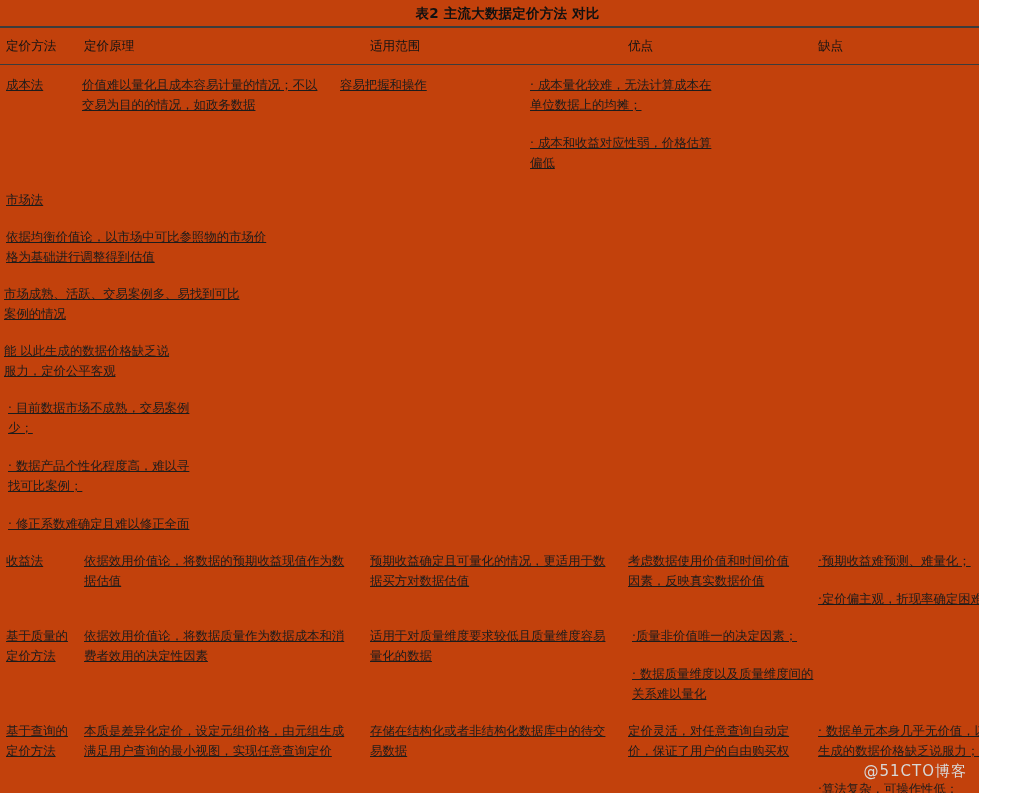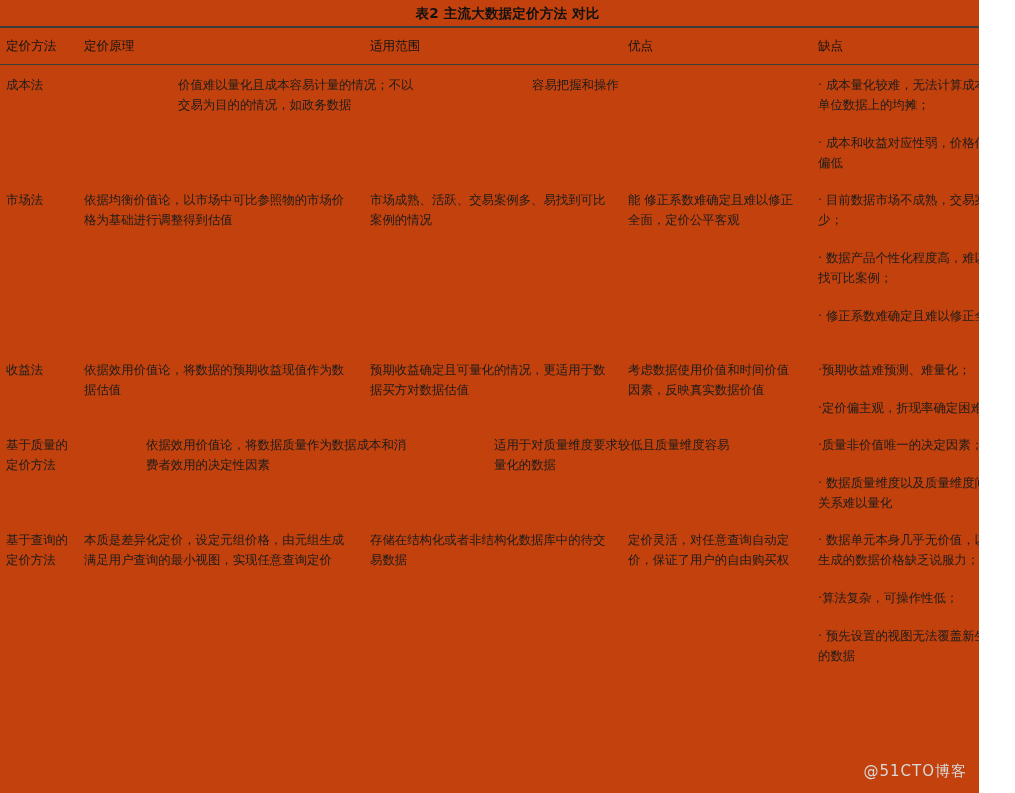--- a/index.html
+++ b/index.html
@@ -53,21 +53,20 @@
   .tbl {
     position: absolute;
     left: 0;
     top: 28px;
     width: 1015px;
   }
   .row {
     display: flex;
     width: 1015px;
     box-sizing: border-box;
-    justify-content: space-between;
   }
   .cell {
     box-sizing: border-box;
     padding: 0 10px 0 0;
     font-size: 12.4px;
     line-height: 20px;
     color: #1c1c1c;
     overflow: hidden;
   }
   .c0 { width: 78px;  padding-left: 6px; }
@@ -80,37 +79,38 @@
     font-size: 12.6px;
     height: 36px;
     line-height: 36px;
     color: #141414;
     padding-top: 0;
   }
 
   .body-row .cell {
     padding-top: 11px;
     padding-bottom: 6px;
+    text-decoration: underline;
   }
   .body-row {
     align-items: flex-start;
   }
   .cell p {
     margin: 0;
   }
   .cell p + p {
     margin-top: 18px;
   }
   .c4 p + p {
     margin-top: 18px;
   }
   
   .r0 { min-height: 107px; }
   .r1 { min-height: 130px; }
-  .r2 { min-height: 170px; }
+  .r2 { min-height: 170px; flex-direction: column; }
   .r3 { min-height: 75px;  }
   .r4 { min-height: 90px;  }
   .r5 { min-height: 160px; }
 
   
   .watermark {
     position: absolute;
     right: 12px;
     bottom: 12px;
     font-size: 15px;
@@ -149,21 +149,21 @@
           <div class="cell c4">
             <p>· 成本量化较难，无法计算成本在单位数据上的均摊；</p>
             <p>· 成本和收益对应性弱，价格估算偏低</p>
           </div>
         </div>
         <div class="row body-row r2">
           <div class="cell c0">市场法</div>
           <div class="cell c1">依据均衡价值论，以市场中可比参照物的市场价格为基础进行调整得到估值</div>
           <div class="cell c2">市场成熟、活跃、交易案例多、易找到可比案例的情况</div>
           <div class="cell c3">
-            <p>能 修正系数难确定且难以修正全面，定价公平客观</p>
+            <p>能 以此生成的数据价格缺乏说服力，定价公平客观</p>
           </div>
           <div class="cell c4">
             <p>· 目前数据市场不成熟，交易案例少；</p>
             <p>· 数据产品个性化程度高，难以寻找可比案例；</p>
             <p>· 修正系数难确定且难以修正全面</p>
           </div>
         </div>
         <div class="row body-row r3">
           <div class="cell c0">收益法</div>
           <div class="cell c1">依据效用价值论，将数据的预期收益现值作为数据估值</div>

